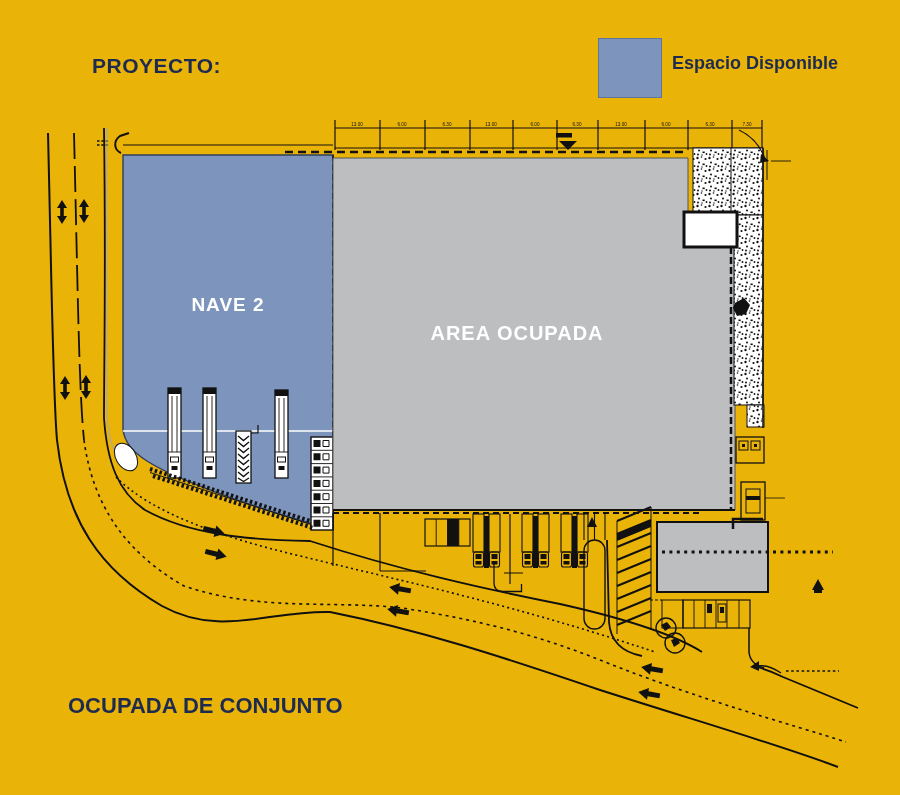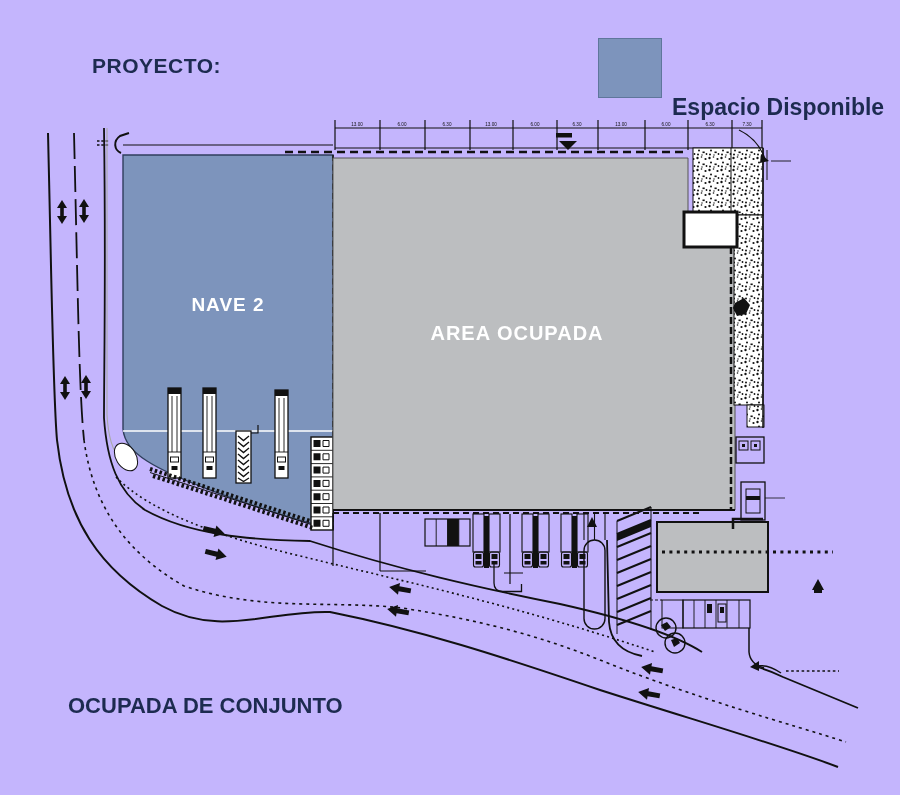--- a/index.html
+++ b/index.html
@@ -1,22 +1,22 @@
 <!DOCTYPE html>
 <html><head>
 <meta charset="utf-8">
 <style>
   html,body{margin:0;padding:0;background:#fff;}
-  #stage{position:relative;width:900px;height:795px;background:#c4b5fd;overflow:hidden;
+  #stage{position:relative;width:900px;height:795px;background:#eab308;overflow:hidden;
          font-family:"Liberation Sans",sans-serif;}
   .navy-label{position:absolute;color:#1d2b50;font-weight:bold;white-space:nowrap;}
   #proyecto-label{left:92px;top:54px;font-size:21px;letter-spacing:.5px;}
   #legend{position:absolute;left:598px;top:38px;display:flex;align-items:center;}
   #legend-swatch{width:62px;height:58px;border:1px solid #5f769c;}
-  #legend-label{position:absolute;left:672px;top:53px;font-size:23px;margin-top:41px;}
+  #legend-label{position:absolute;left:672px;top:53px;font-size:18px;}
   #planta-label{left:68px;top:693px;font-size:22px;}
   svg text{font-family:"Liberation Sans",sans-serif;}
   .area-label{fill:#ffffff;font-weight:bold;letter-spacing:1px;}
   .dim-label{fill:#111;font-size:4.6px;}
 </style>
 </head>
 <body>
 
 <div id="stage">
 

